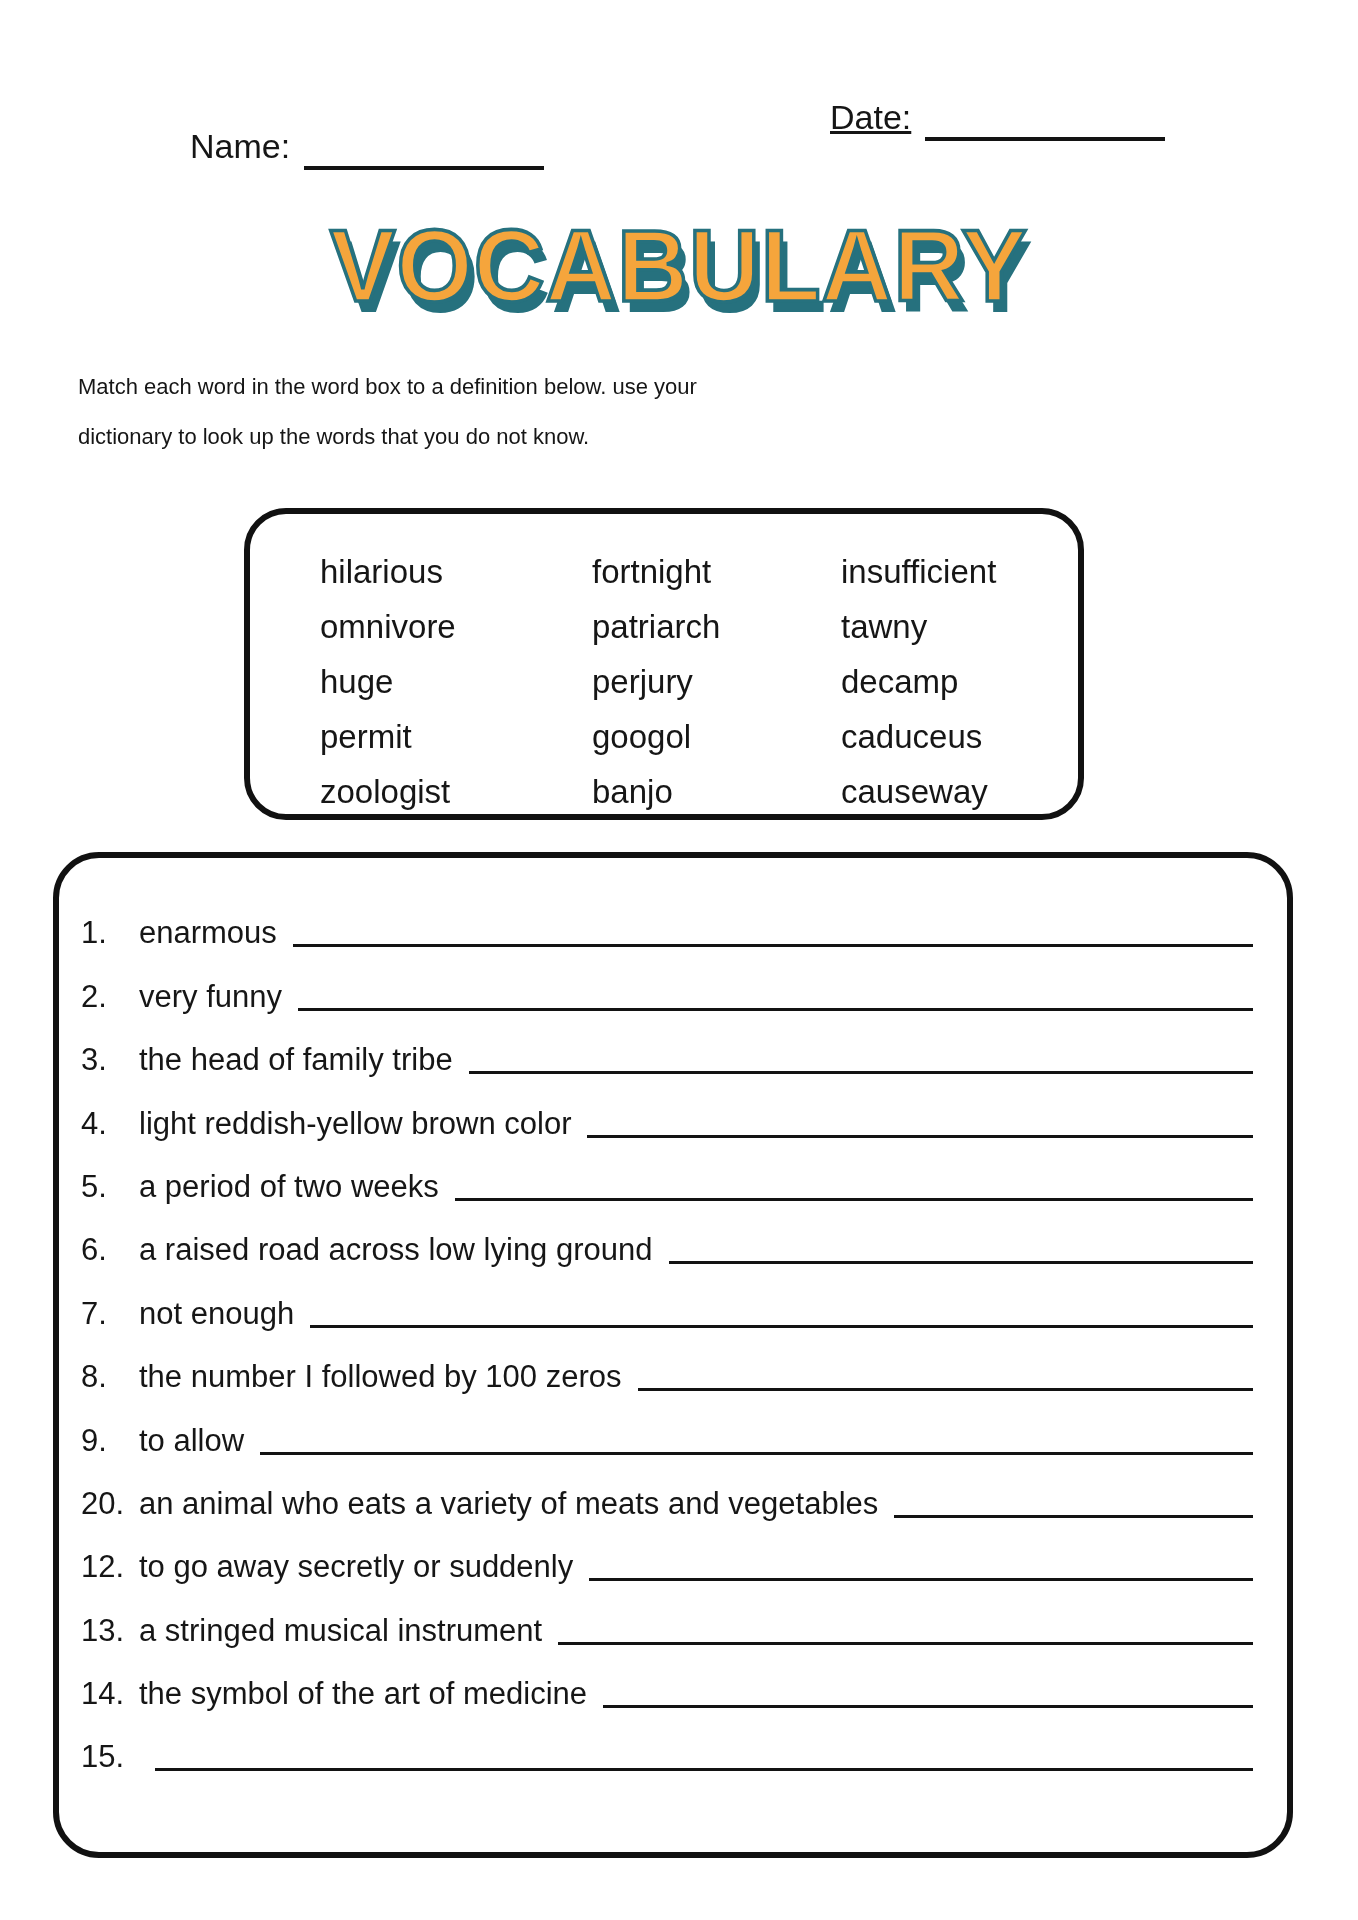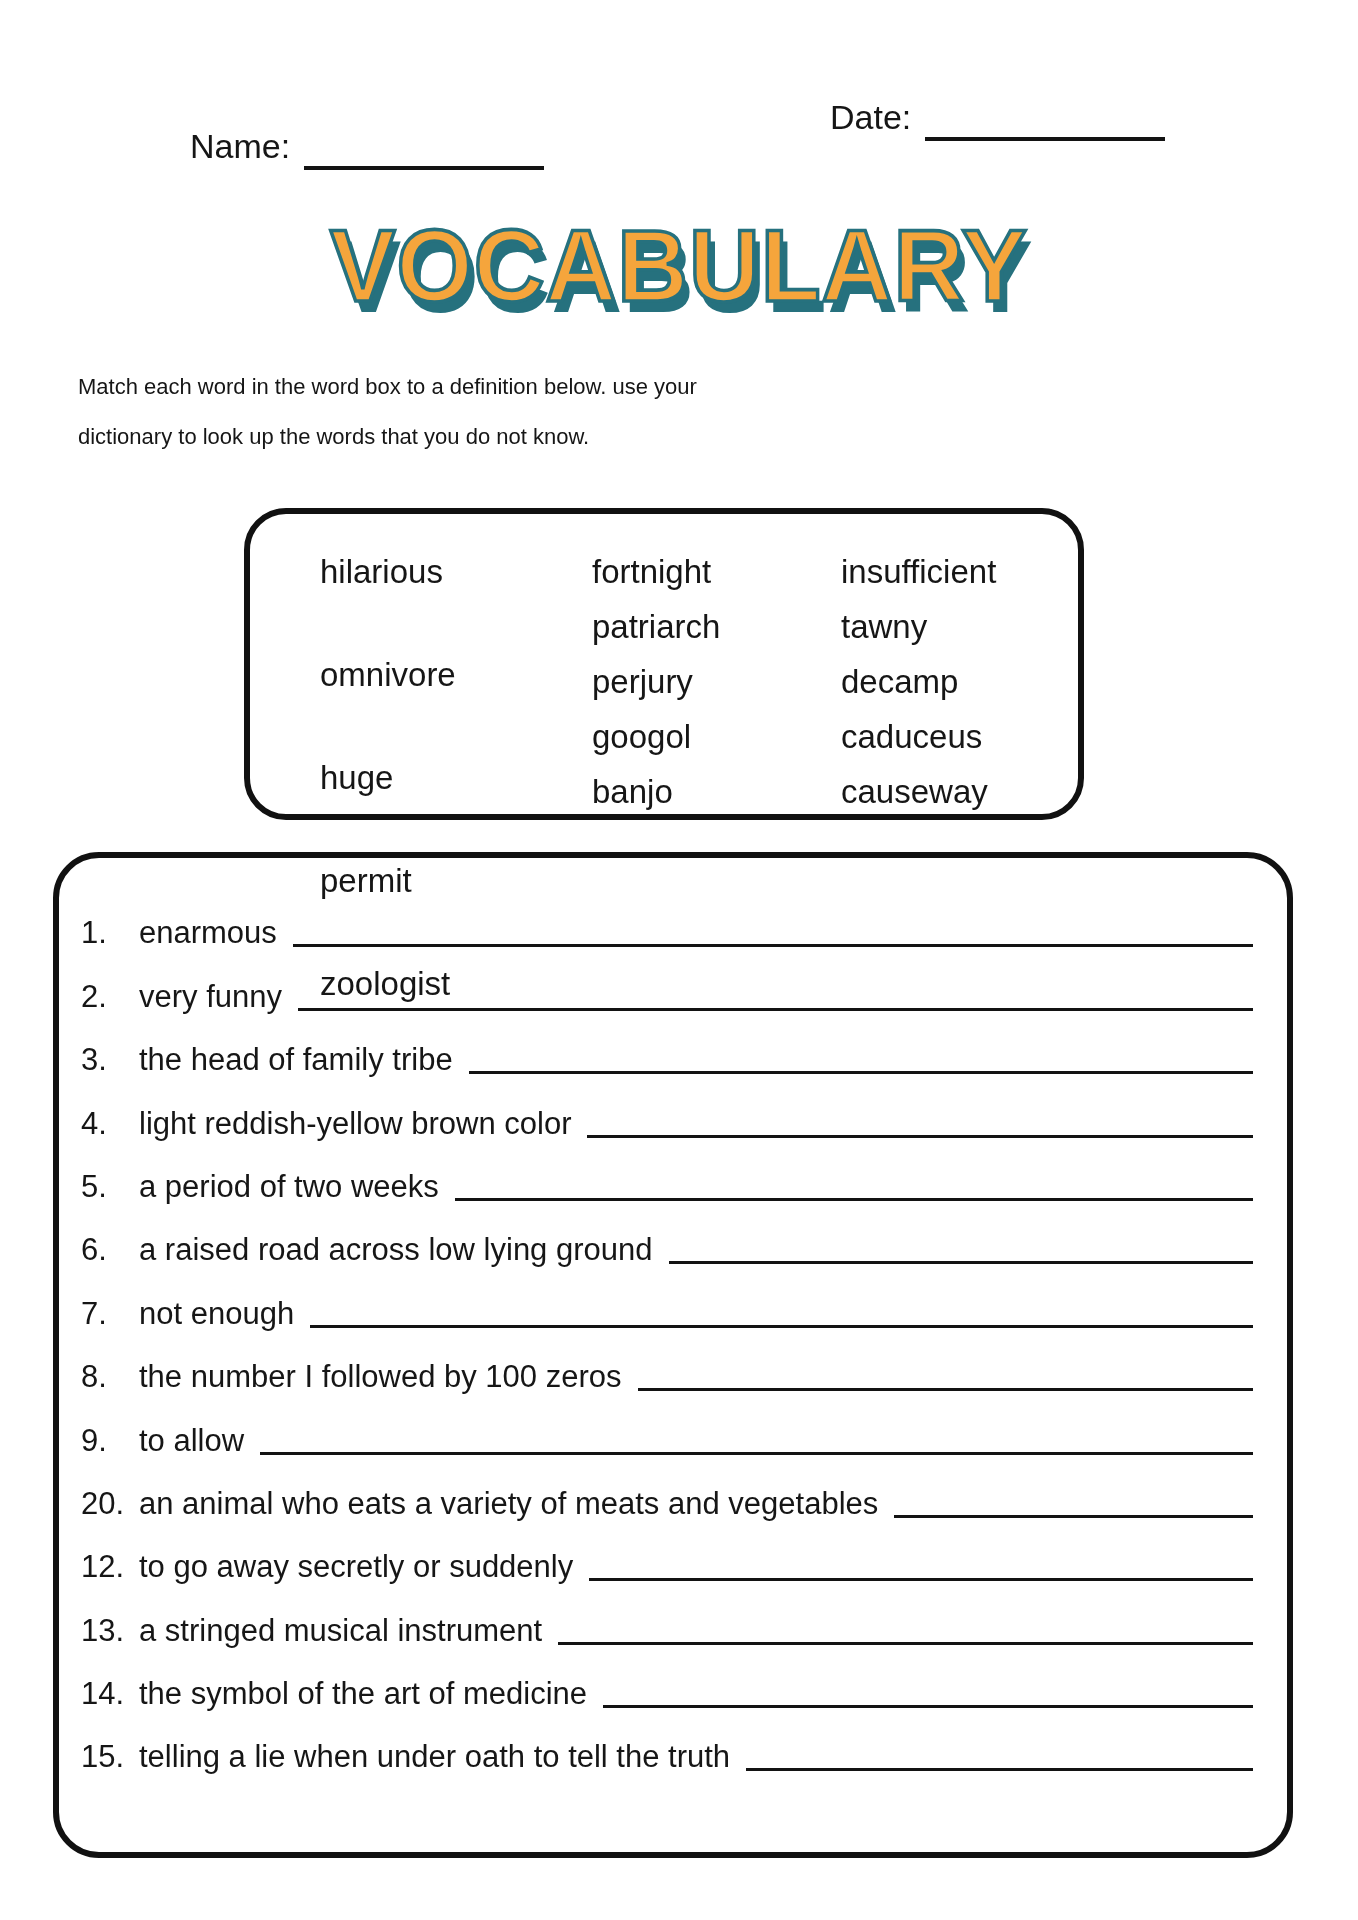--- a/index.html
+++ b/index.html
@@ -11,21 +11,21 @@
     color:#161616;
     overflow:hidden;
   }
   
   .field{
     position:absolute;
     display:flex;align-items:flex-end;
     font-size:34px;
   }
   .field-name{left:190px;top:98px;margin-top:29px;}
-  .field-date{left:830px;top:98px;}
+  .field-date{left:830px;top:98px;text-decoration:underline;}
   .writein-line{
     display:inline-block;
     border-bottom:4px solid #131313;
     margin-left:14px;margin-bottom:-4px;
   }
   .name-line{width:240px;}
   .date-line{width:240px;}
   
   .title{
     position:absolute;
@@ -53,21 +53,21 @@
     border:6px solid #111111;
     border-radius:42px;
     box-sizing:border-box;
     display:flex;
     padding:30px 10px 0 70px;
   }
   .word-col{
     font-size:33px;line-height:55px;
     display:flex;flex-direction:column;
   }
-  .word-col-1{width:272px;gap:48px;}
+  .word-col-1{width:272px;}
   .word-col-2{width:249px;}
   .word-col-3{flex:1;}
   
   .def-box{
     position:absolute;
     left:53px;top:852px;
     width:1240px;height:1006px;
     border:6px solid #111111;
     border-radius:46px;
     box-sizing:border-box;
@@ -215,19 +215,18 @@
   </div>
 
   <div class="def-row">
     <span class="def-num">14.</span>
     <span class="def-text">the symbol of the art of medicine</span>
     <span class="def-blank"></span>
   </div>
 
   <div class="def-row">
     <span class="def-num">15.</span>
-    <span class="def-text">telling a lie when under oath to tell the truth</span>
     <span class="def-blank"></span>
   </div>
 </div>
   </div>
 
 </div>
 
 </body></html>

